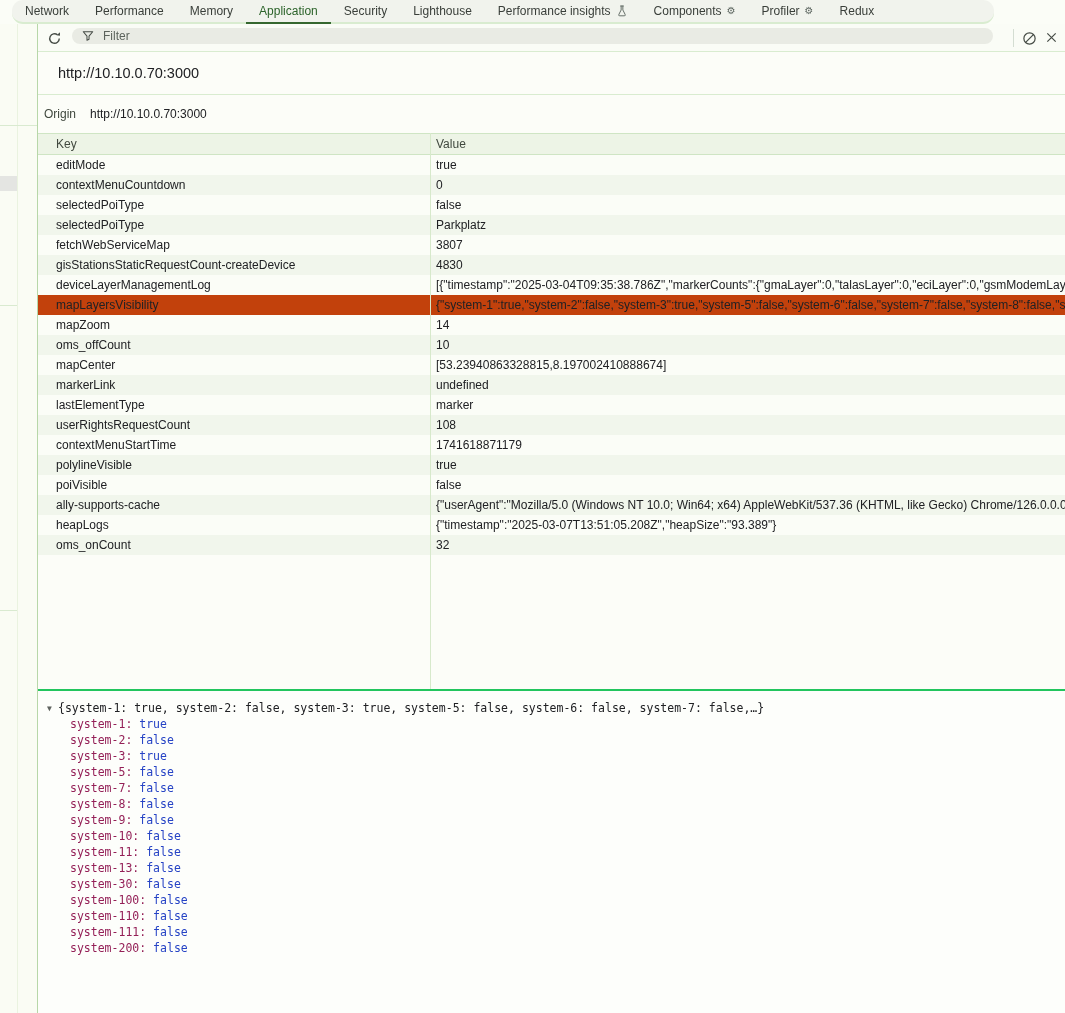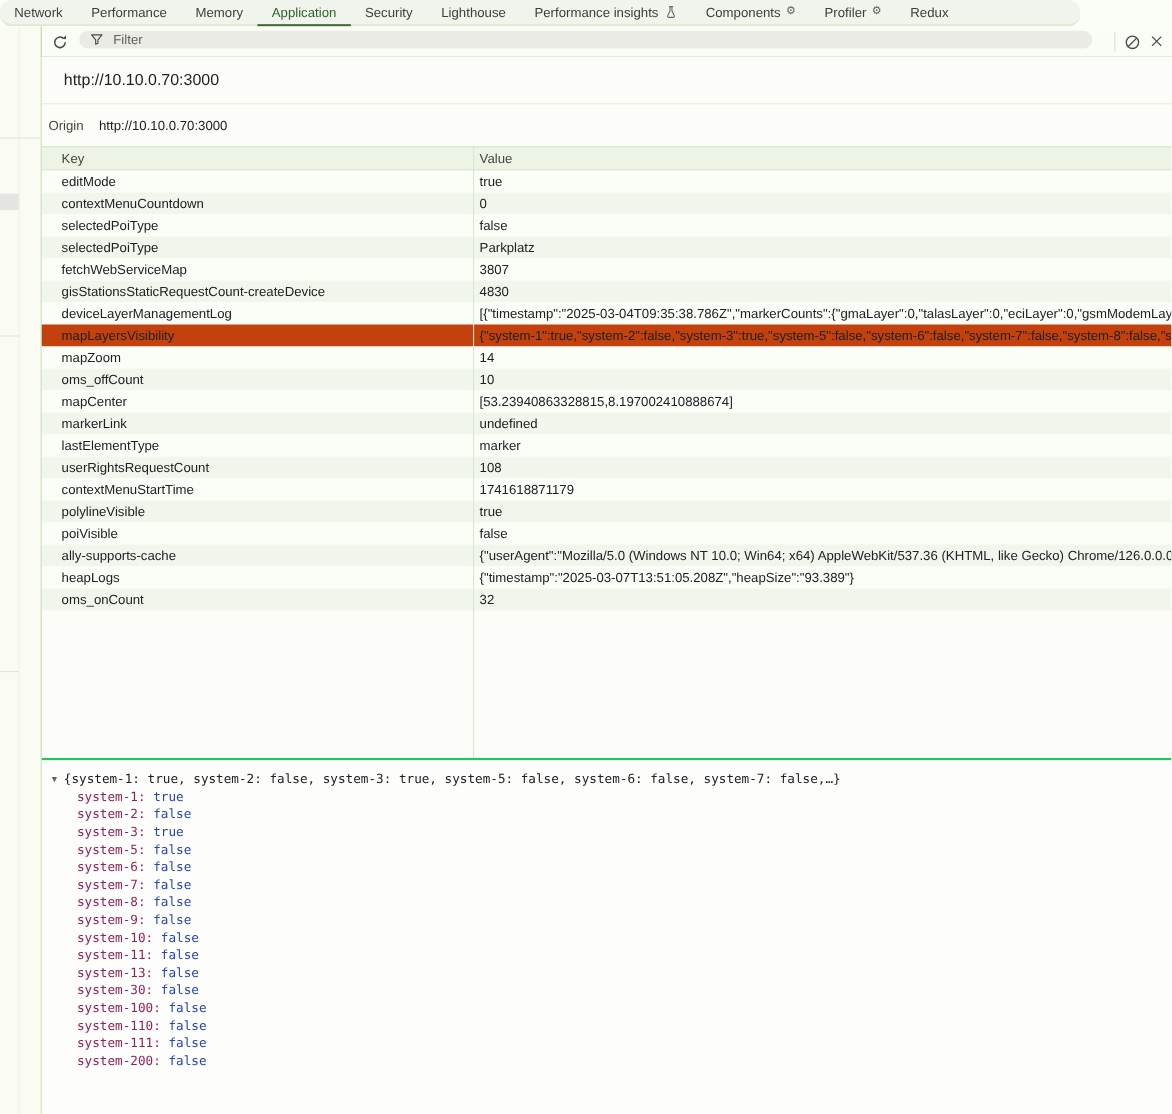--- a/index.html
+++ b/index.html
@@ -5,21 +5,21 @@
   html,body{margin:0;padding:0;}
   body{
     width:1065px;height:1013px;position:relative;overflow:hidden;
     background:#fbfdf7;
     font-family:"Liberation Sans","DejaVu Sans",sans-serif;
     color:#202124;font-size:12px;
     -webkit-font-smoothing:antialiased;
   }
   
   .tabbar{
-    position:absolute;left:0;top:0;width:982px;height:24px;
+    position:absolute;left:12px;top:0;width:982px;height:24px;
     background:#f1f3ed;border-bottom:2px solid #d9ecd0;
     display:flex;align-items:stretch;box-sizing:border-box;border-radius:11px;
   }
   .tab{
     display:flex;align-items:center;gap:5px;
     padding:0 13px;font-size:12px;color:#3a3f3a;cursor:default;
     border-bottom:2px solid transparent;margin-bottom:-2px;white-space:nowrap;
   }
   .tab.active{color:#2c632a;border-bottom-color:#35672f;}
   .tab .tab-icon{display:inline-flex;color:#5f6862;}
@@ -282,21 +282,20 @@
 
   <div class="preview-pane">
     <div class="tree-summary-line">
       <span class="tree-expander">▼</span><span>{system-1: true, system-2: false, system-3: true, system-5: false, system-6: false, system-7: false,…}</span>
     </div>
     <div id="tree-entries">
         <div class="tree-entry"><span class="tree-key">system-1:</span> <span class="tree-val">true</span></div>
         <div class="tree-entry"><span class="tree-key">system-2:</span> <span class="tree-val">false</span></div>
         <div class="tree-entry"><span class="tree-key">system-3:</span> <span class="tree-val">true</span></div>
         <div class="tree-entry"><span class="tree-key">system-5:</span> <span class="tree-val">false</span></div>
-        <div class="tree-entry"><span class="tree-key">system-6:</span> <span class="tree-val">false</span></div>
         <div class="tree-entry"><span class="tree-key">system-7:</span> <span class="tree-val">false</span></div>
         <div class="tree-entry"><span class="tree-key">system-8:</span> <span class="tree-val">false</span></div>
         <div class="tree-entry"><span class="tree-key">system-9:</span> <span class="tree-val">false</span></div>
         <div class="tree-entry"><span class="tree-key">system-10:</span> <span class="tree-val">false</span></div>
         <div class="tree-entry"><span class="tree-key">system-11:</span> <span class="tree-val">false</span></div>
         <div class="tree-entry"><span class="tree-key">system-13:</span> <span class="tree-val">false</span></div>
         <div class="tree-entry"><span class="tree-key">system-30:</span> <span class="tree-val">false</span></div>
         <div class="tree-entry"><span class="tree-key">system-100:</span> <span class="tree-val">false</span></div>
         <div class="tree-entry"><span class="tree-key">system-110:</span> <span class="tree-val">false</span></div>
         <div class="tree-entry"><span class="tree-key">system-111:</span> <span class="tree-val">false</span></div>

